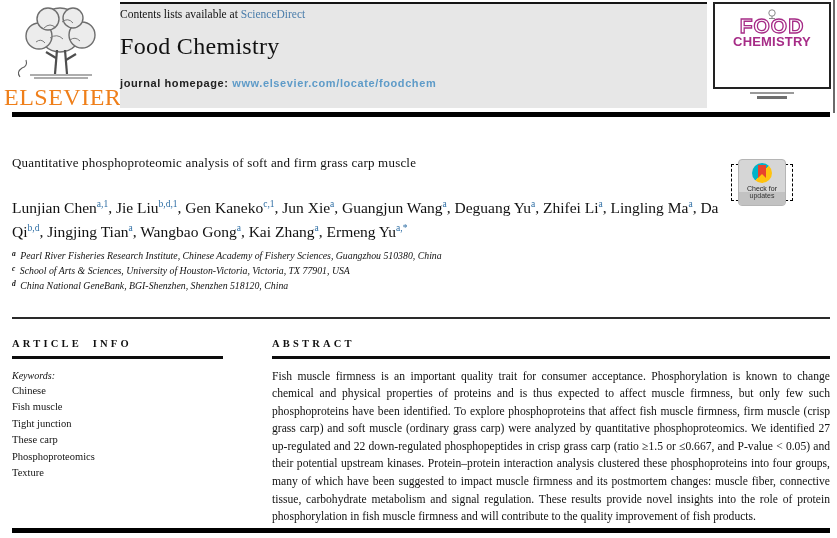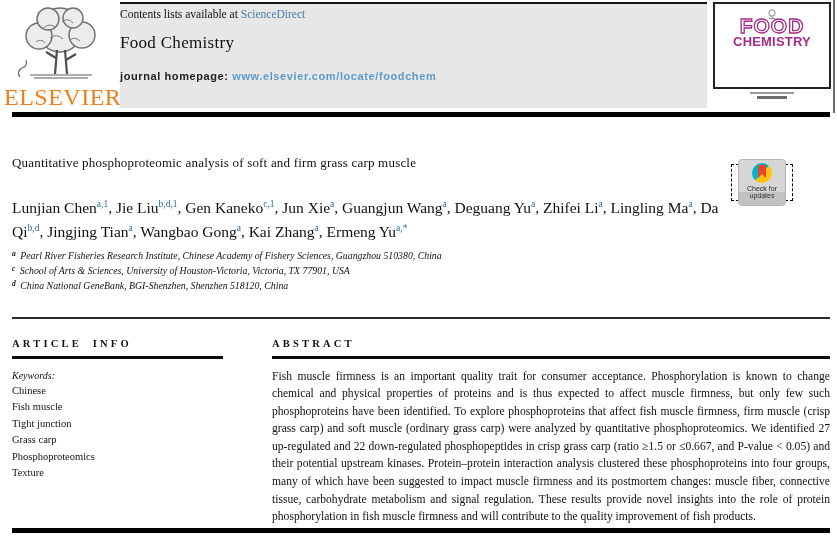--- a/index.html
+++ b/index.html
@@ -9,21 +9,21 @@
   .page { position:absolute; inset:0; }
 
   
   .els-logo { position:absolute; left:4px; top:4px; width:112px; text-align:center; cursor:pointer; }
   .els-logo .wordmark { display:block; color:var(--c-elsOrange,#ef7f1a); font-size:24px;
          font-family:"Liberation Serif",serif; letter-spacing:.5px; margin-top:-2px; }
   .band { position:absolute; left:120px; top:2px; width:587px; height:106px;
          background:#e7e7e7; border-top:2px solid #141414; }
   .contents-line { margin-top:4px; font-size:11.5px; }
   .sd-link { color:var(--c-linkBlue,#4a7dab); text-decoration:none; cursor:pointer; }
-  .journal-name { font-size:17px; margin-top:13px; letter-spacing:.3px; }
+  .journal-name { font-size:24px; margin-top:13px; letter-spacing:.3px; }
   .homepage-line { margin-top:17px; font-family:"Liberation Sans",sans-serif; font-weight:bold;
          font-size:11px; letter-spacing:.6px; color:#222; }
   .homepage-line a { color:var(--c-homeBlue,#5e9bc8); font-weight:bold; text-decoration:none; cursor:pointer; }
 
   .cover { position:absolute; left:713px; top:2px; width:118px; height:87px;
          border:2px solid #222; background:#fff; text-align:center; cursor:pointer; }
   .cover .mini-tree { margin-top:1px; height:10px; }
   .cover .food { font-family:"Liberation Sans",sans-serif; font-weight:bold; font-size:21px;
          line-height:20px; letter-spacing:1px; color:var(--c-magenta,#a62c87); margin-top:1px; }
   @supports (-webkit-text-stroke: 1px black) {
@@ -166,21 +166,21 @@
   <div class="rule-thin"></div>
 
   <section class="info-col">
     <h2 class="col-heading">ARTICLE INFO</h2>
     <div class="rule-thick"></div>
     <div class="kw-label">Keywords:</div>
     <ul class="kw-list" id="keywords">
         <li>Chinese</li>
         <li>Fish muscle</li>
         <li>Tight junction</li>
-        <li>Grass carp</li>
+        <li>These carp</li>
         <li>Phosphoproteomics</li>
         <li>Texture</li>
       </ul>
   </section>
 
   <section class="abs-col">
     <h2 class="col-heading">ABSTRACT</h2>
     <div class="rule-thick"></div>
     <p class="abstract-text">Fish muscle firmness is an important quality trait for consumer acceptance. Phosphorylation is known to change chemical and physical properties of proteins and is thus expected to affect muscle firmness, but only few such phosphoproteins have been identified. To explore phosphoproteins that affect fish muscle firmness, firm muscle (crisp grass carp) and soft muscle (ordinary grass carp) were analyzed by quantitative phosphoproteomics. We identified 27 up-regulated and 22 down-regulated phosphopeptides in crisp grass carp (ratio ≥1.5 or ≤0.667, and P-value &lt; 0.05) and their potential upstream kinases. Protein–protein interaction analysis clustered these phosphoproteins into four groups, many of which have been suggested to impact muscle firmness and its postmortem changes: muscle fiber, connective tissue, carbohydrate metabolism and signal regulation. These results provide novel insights into the role of protein phosphorylation in fish muscle firmness and will contribute to the quality improvement of fish products.</p>
   </section>

